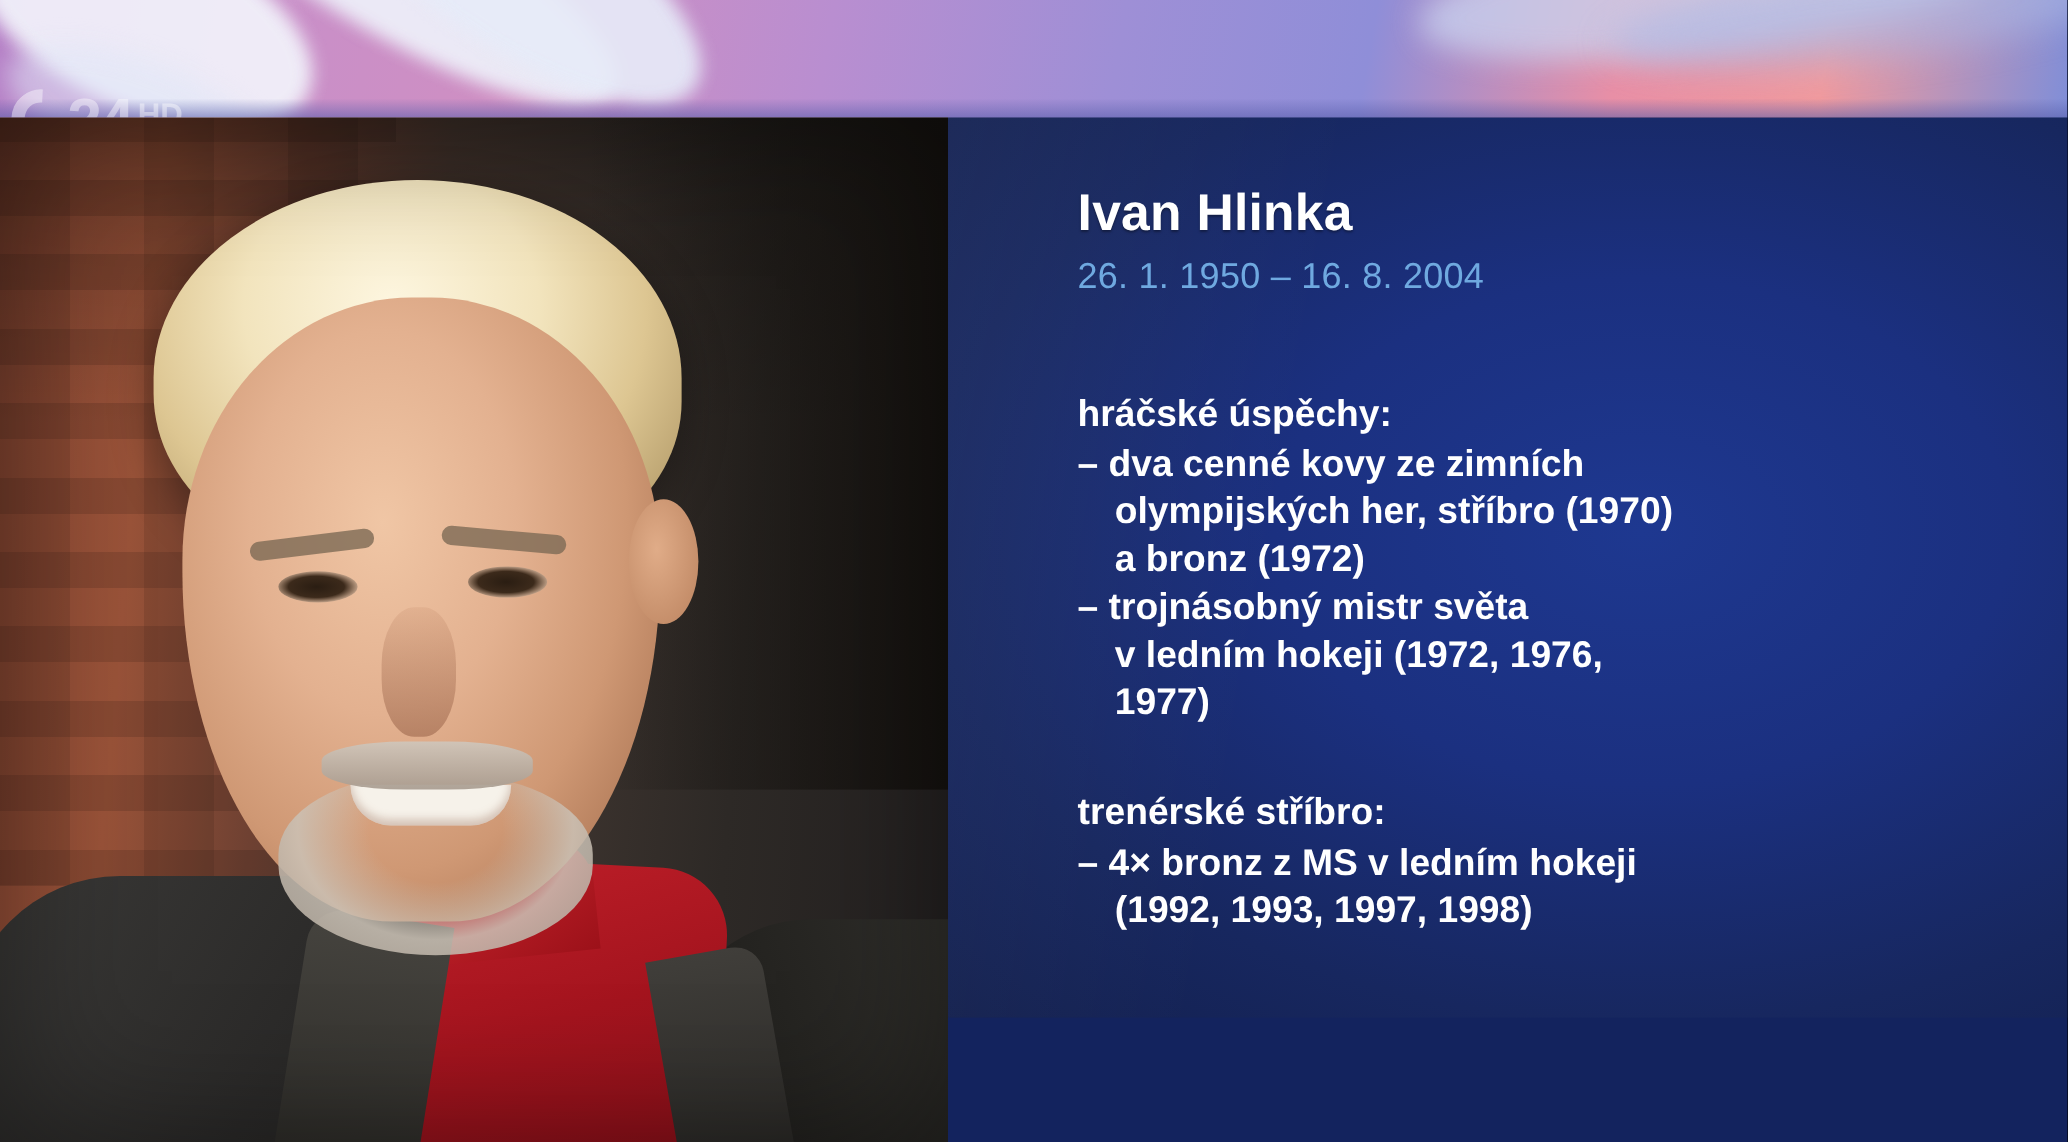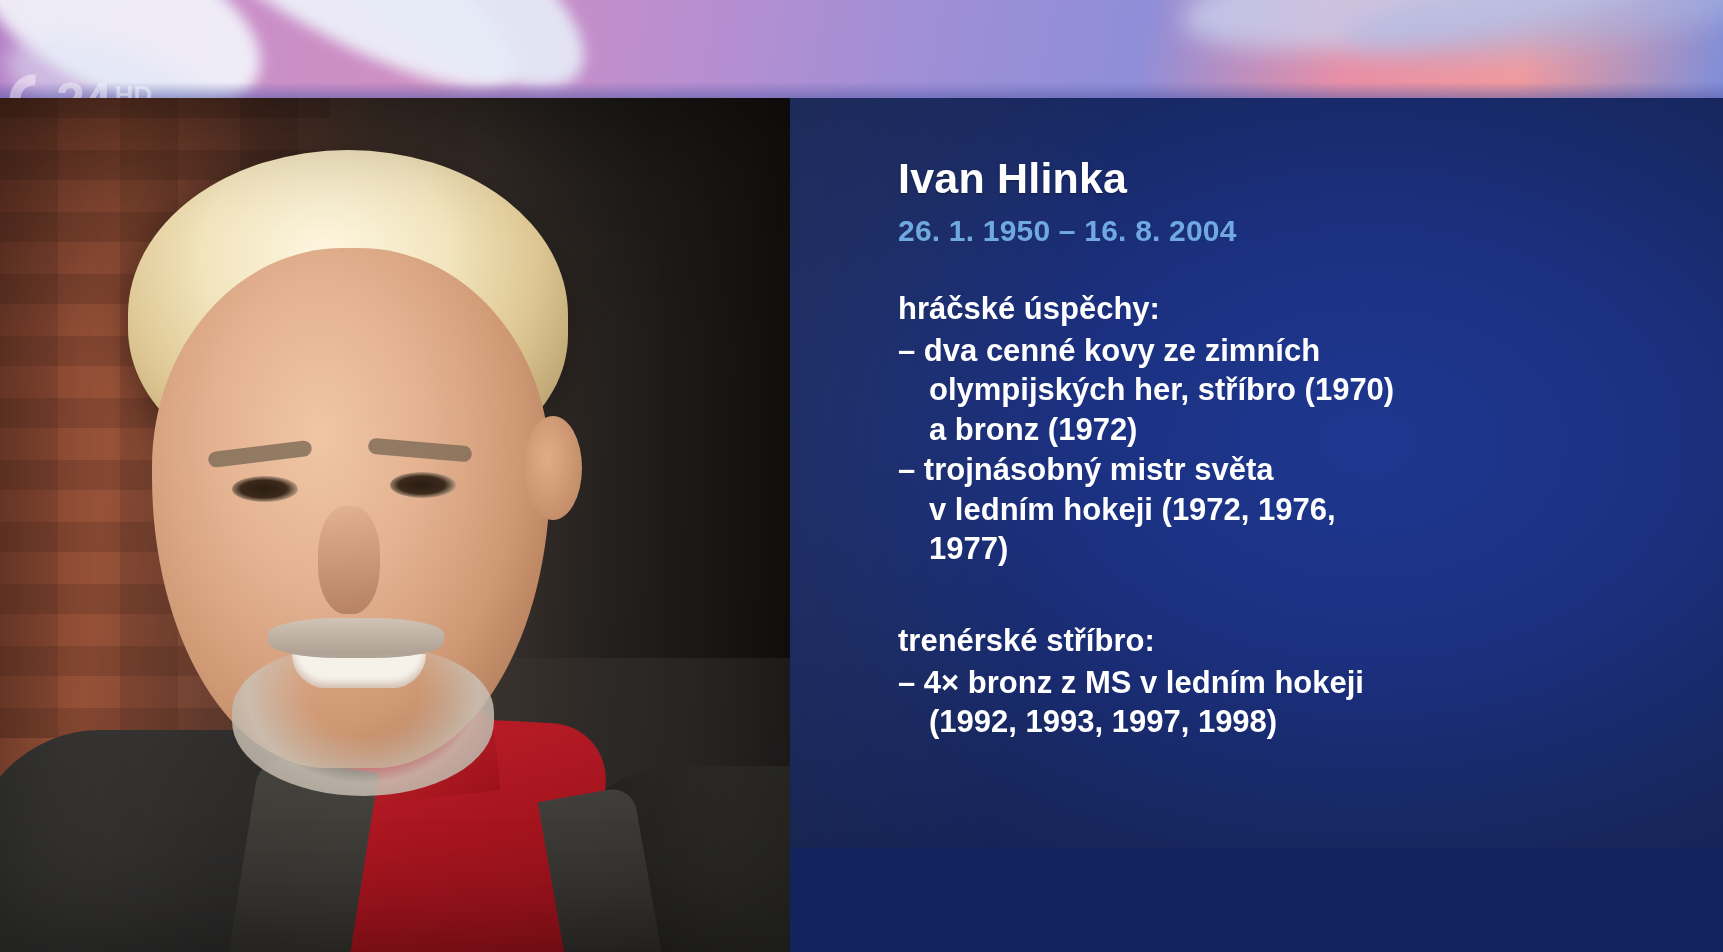--- a/index.html
+++ b/index.html
@@ -90,24 +90,24 @@
   .panel{position:absolute;left:790px;top:98px;width:933px;height:750px;overflow:hidden;
          background:
            radial-gradient(ellipse 900px 620px at 62% 46%,#1e3890 0%,#1b3080 34%,#17275f 66%,#111d48 100%);}
   .panel-sheen{position:absolute;left:-60px;top:-40px;width:420px;height:940px;
                background:linear-gradient(100deg,rgba(255,255,255,.05),rgba(255,255,255,0) 70%);}
 
   .panel-inner{position:absolute;left:108px;top:58px;right:10px;}
 
   .name{font-size:43px;font-weight:bold;color:#ffffff;line-height:1.05;
         letter-spacing:.2px;margin:0;text-shadow:0 1px 2px rgba(0,0,0,.35);}
-  .dates{font-size:30px;font-weight:bold;color:#6fa9e0;line-height:1.2;margin:12px 0 0 0;
+  .dates{font-size:30px;font-weight:normal;color:#6fa9e0;line-height:1.2;margin:12px 0 0 0;
          letter-spacing:.2px;}
 
-  .section{margin-top:40px;}
+  .section{margin-top:76px;}
   .section-title{font-size:31px;font-weight:bold;color:#ffffff;line-height:1.28;margin:0 0 2px 0;}
   .bullet{font-size:31px;font-weight:bold;color:#ffffff;line-height:1.28;margin:0;
           padding-left:31px;text-indent:-31px;white-space:pre-line;}
   .spacer{height:52px;}
 </style>
 </head>
 <body>
 
 <div id="screen">
 

